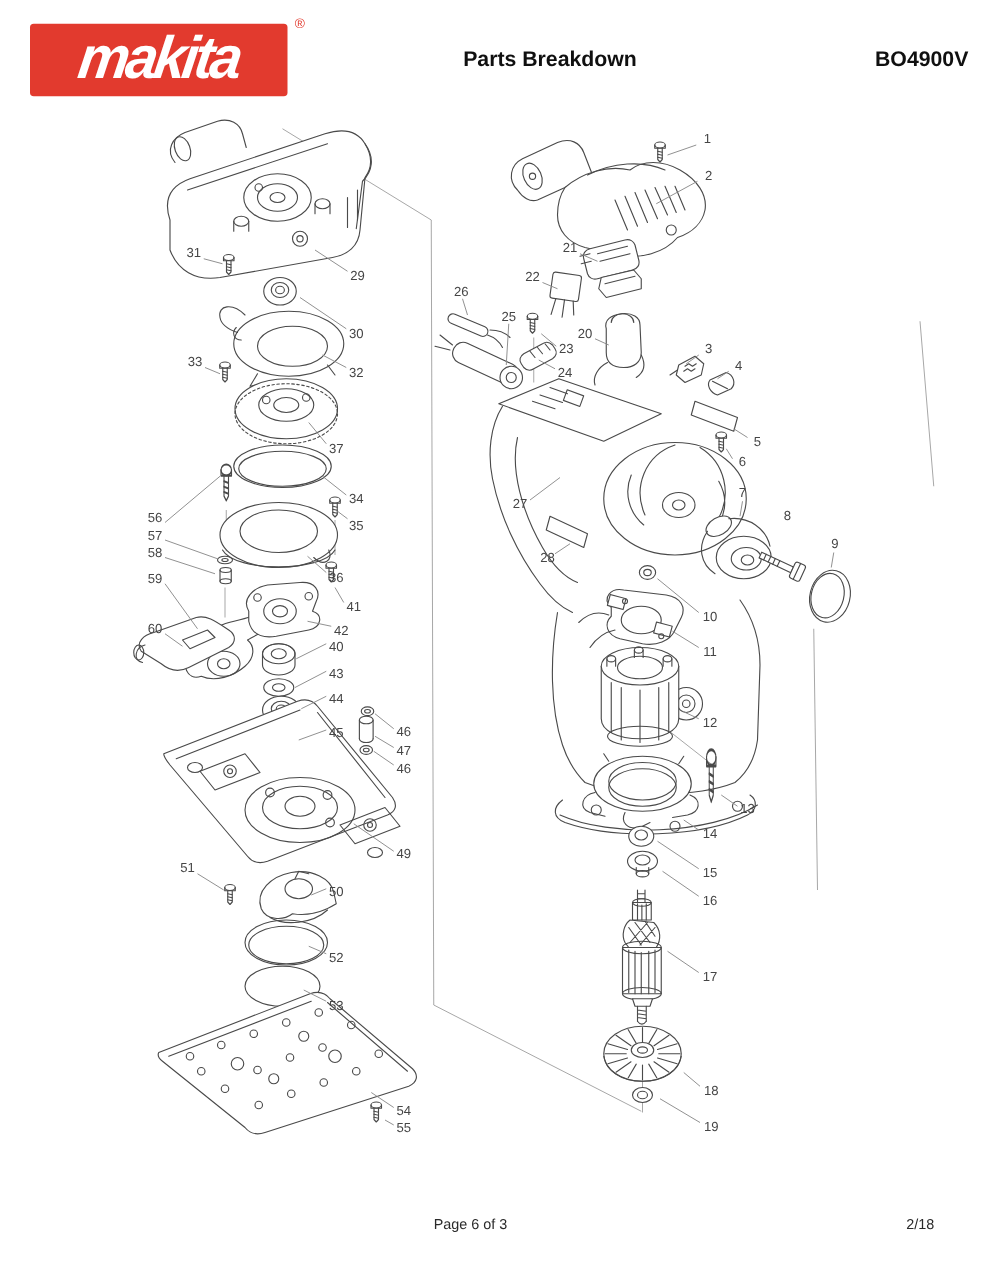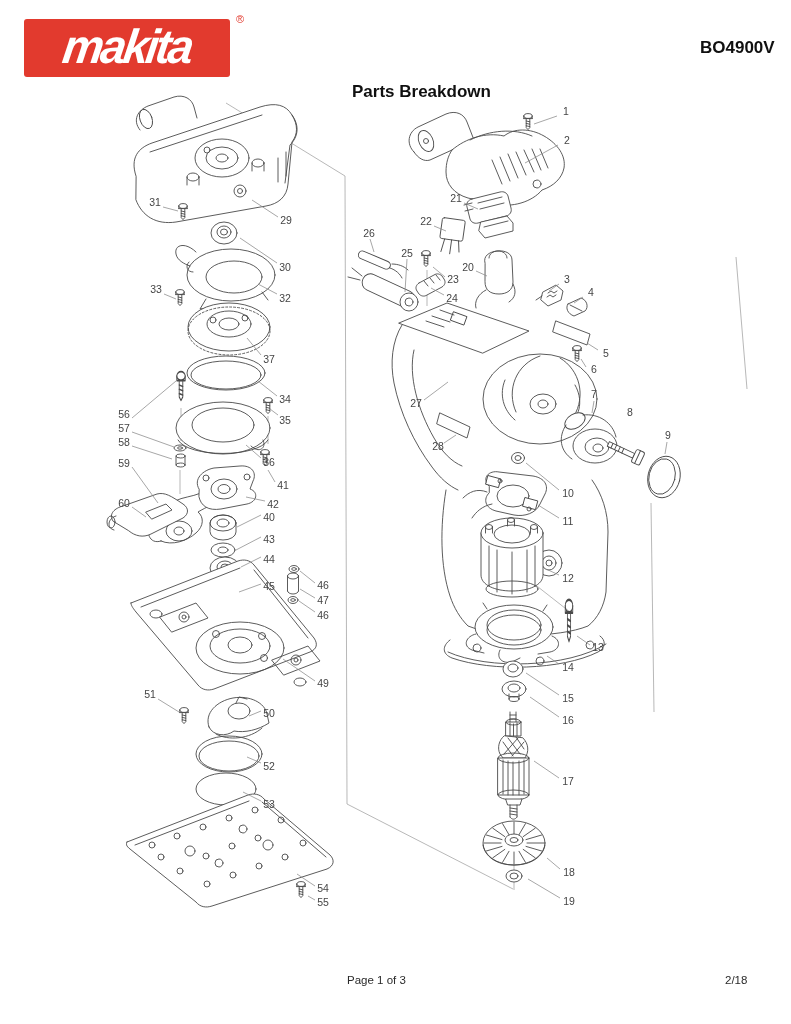--- a/index.html
+++ b/index.html
@@ -12,22 +12,22 @@
   html,body{margin:0;padding:0;background:#ffffff;}
   body{width:791px;height:1024px;font-family:"Liberation Sans",sans-serif;}
   .page{position:relative;width:791px;height:1024px;background:#fff;overflow:hidden;}
 
   .logo{position:absolute;left:24px;top:19px;width:206px;height:58px;background:var(--logo-red);
         border-radius:3px;display:flex;align-items:center;justify-content:center;}
   .logo-text{color:#fff;font-weight:bold;font-style:italic;font-size:46px;letter-spacing:-3px;
              transform:skewX(-8deg) scaleY(1.04);padding-bottom:4px;line-height:1;}
   .logo-reg{position:absolute;right:-14px;top:-6px;color:var(--logo-red);font-size:11px;font-style:normal;}
 
-  .title{position:absolute;left:352px;top:38px;width:200px;text-align:left;
-         font-size:17px;font-weight:bold;color:#101010;margin-top:44px;}
+  .title{position:absolute;left:340px;top:38px;width:200px;text-align:center;
+         font-size:17px;font-weight:bold;color:#101010;}
   .model{position:absolute;left:660px;top:38px;width:110px;font-size:17px;font-weight:bold;color:#101010;margin-left:40px;}
 
   .footer-page{position:absolute;left:347px;top:974px;font-size:11.5px;color:#2a2a2a;}
   .footer-ref{position:absolute;left:725px;top:974px;font-size:11.5px;color:#2a2a2a;}
 
   svg.diagram{position:absolute;left:0;top:0;}
   .p{stroke:var(--line);stroke-width:0.9;fill:none;stroke-linecap:round;stroke-linejoin:round;}
   .pf{fill:#ffffff;}
   .teeth{stroke-dasharray:2 2;}
   .leader{stroke:var(--leader);stroke-width:0.75;}
@@ -562,15 +562,15 @@
         <text x="124" y="429" class="callout">57</text>
         <line x1="132" y1="446" x2="172" y2="459" class="leader"></line>
         <text x="124" y="443" class="callout">58</text>
         <line x1="132" y1="467" x2="158" y2="503" class="leader"></line>
         <text x="124" y="464" class="callout">59</text>
         <line x1="132" y1="507" x2="146" y2="517" class="leader"></line>
         <text x="124" y="504" class="callout">60</text>
       </g>
   </svg>
 
-  <span class="footer-page">Page 1 of 3</span>
+  <span class="footer-page">Page 6 of 3</span>
   <span class="footer-ref">2/18</span>
 </div>
 
 </body></html>

